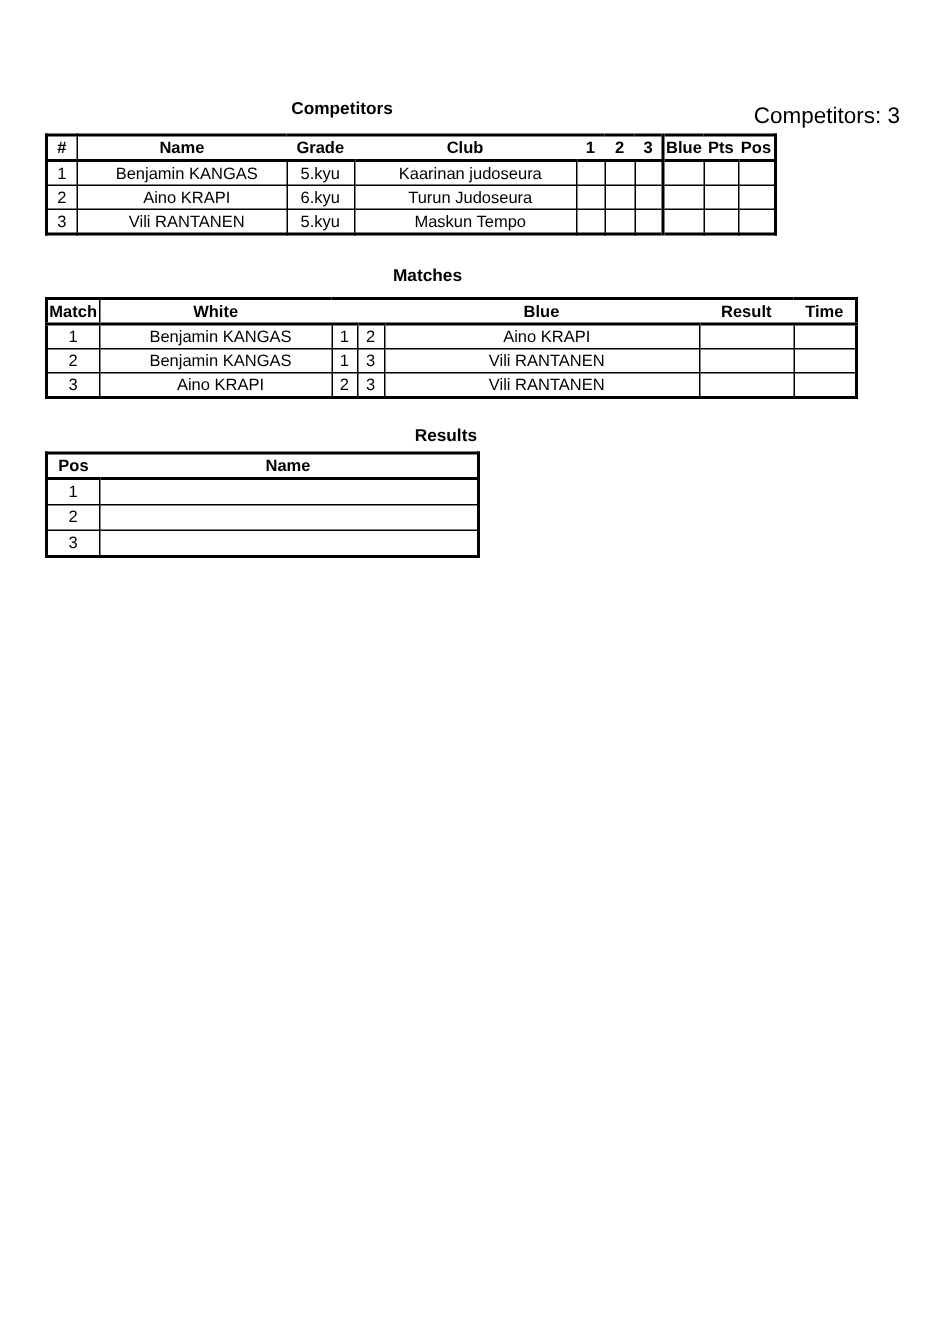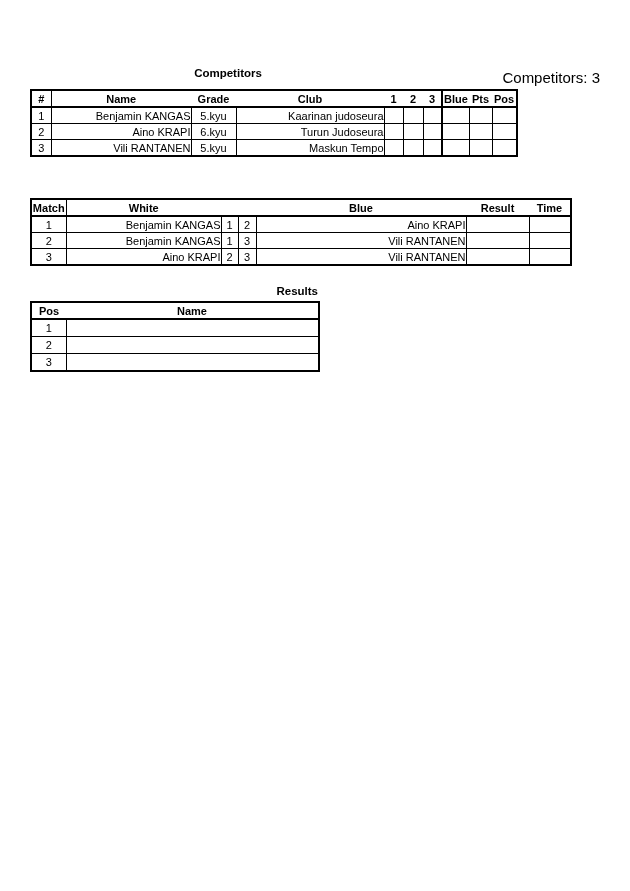--- a/index.html
+++ b/index.html
@@ -60,21 +60,21 @@
     vertical-align: middle;
   }
   th {
     font-weight: bold;
     border: none;
     border-bottom: 2px solid #000;
     height: 15px;
   }
   td { border: 1px solid #000; height: 15px; }
   .tbl-results td { height: 16px; }
-  .left { text-align: right; padding-left: 7px; }
+  .left { text-align: center; padding-left: 7px; }
   .br1 { border-right: 1px solid #000; }
   .bl2 { border-left: 2px solid #000; }
 </style>
 </head>
 <body>
 
 <div class="page">
 
 
   <div class="section-label competitors-label">Competitors</div>
@@ -140,20 +140,21 @@
         <td></td>
         <td></td>
         <td></td>
         <td class="bl2"></td>
         <td></td>
         <td></td>
       </tr>
     </tbody>
   </table>
 
+  <div class="section-label matches-label">Matches</div>
 
   <table class="tbl-matches">
     <colgroup>
       <col style="width:35px">
         <col style="width:155px">
         <col style="width:17px">
         <col style="width:18px">
       <col style="width:210px">
         <col style="width:63px">
         <col style="width:42px">

